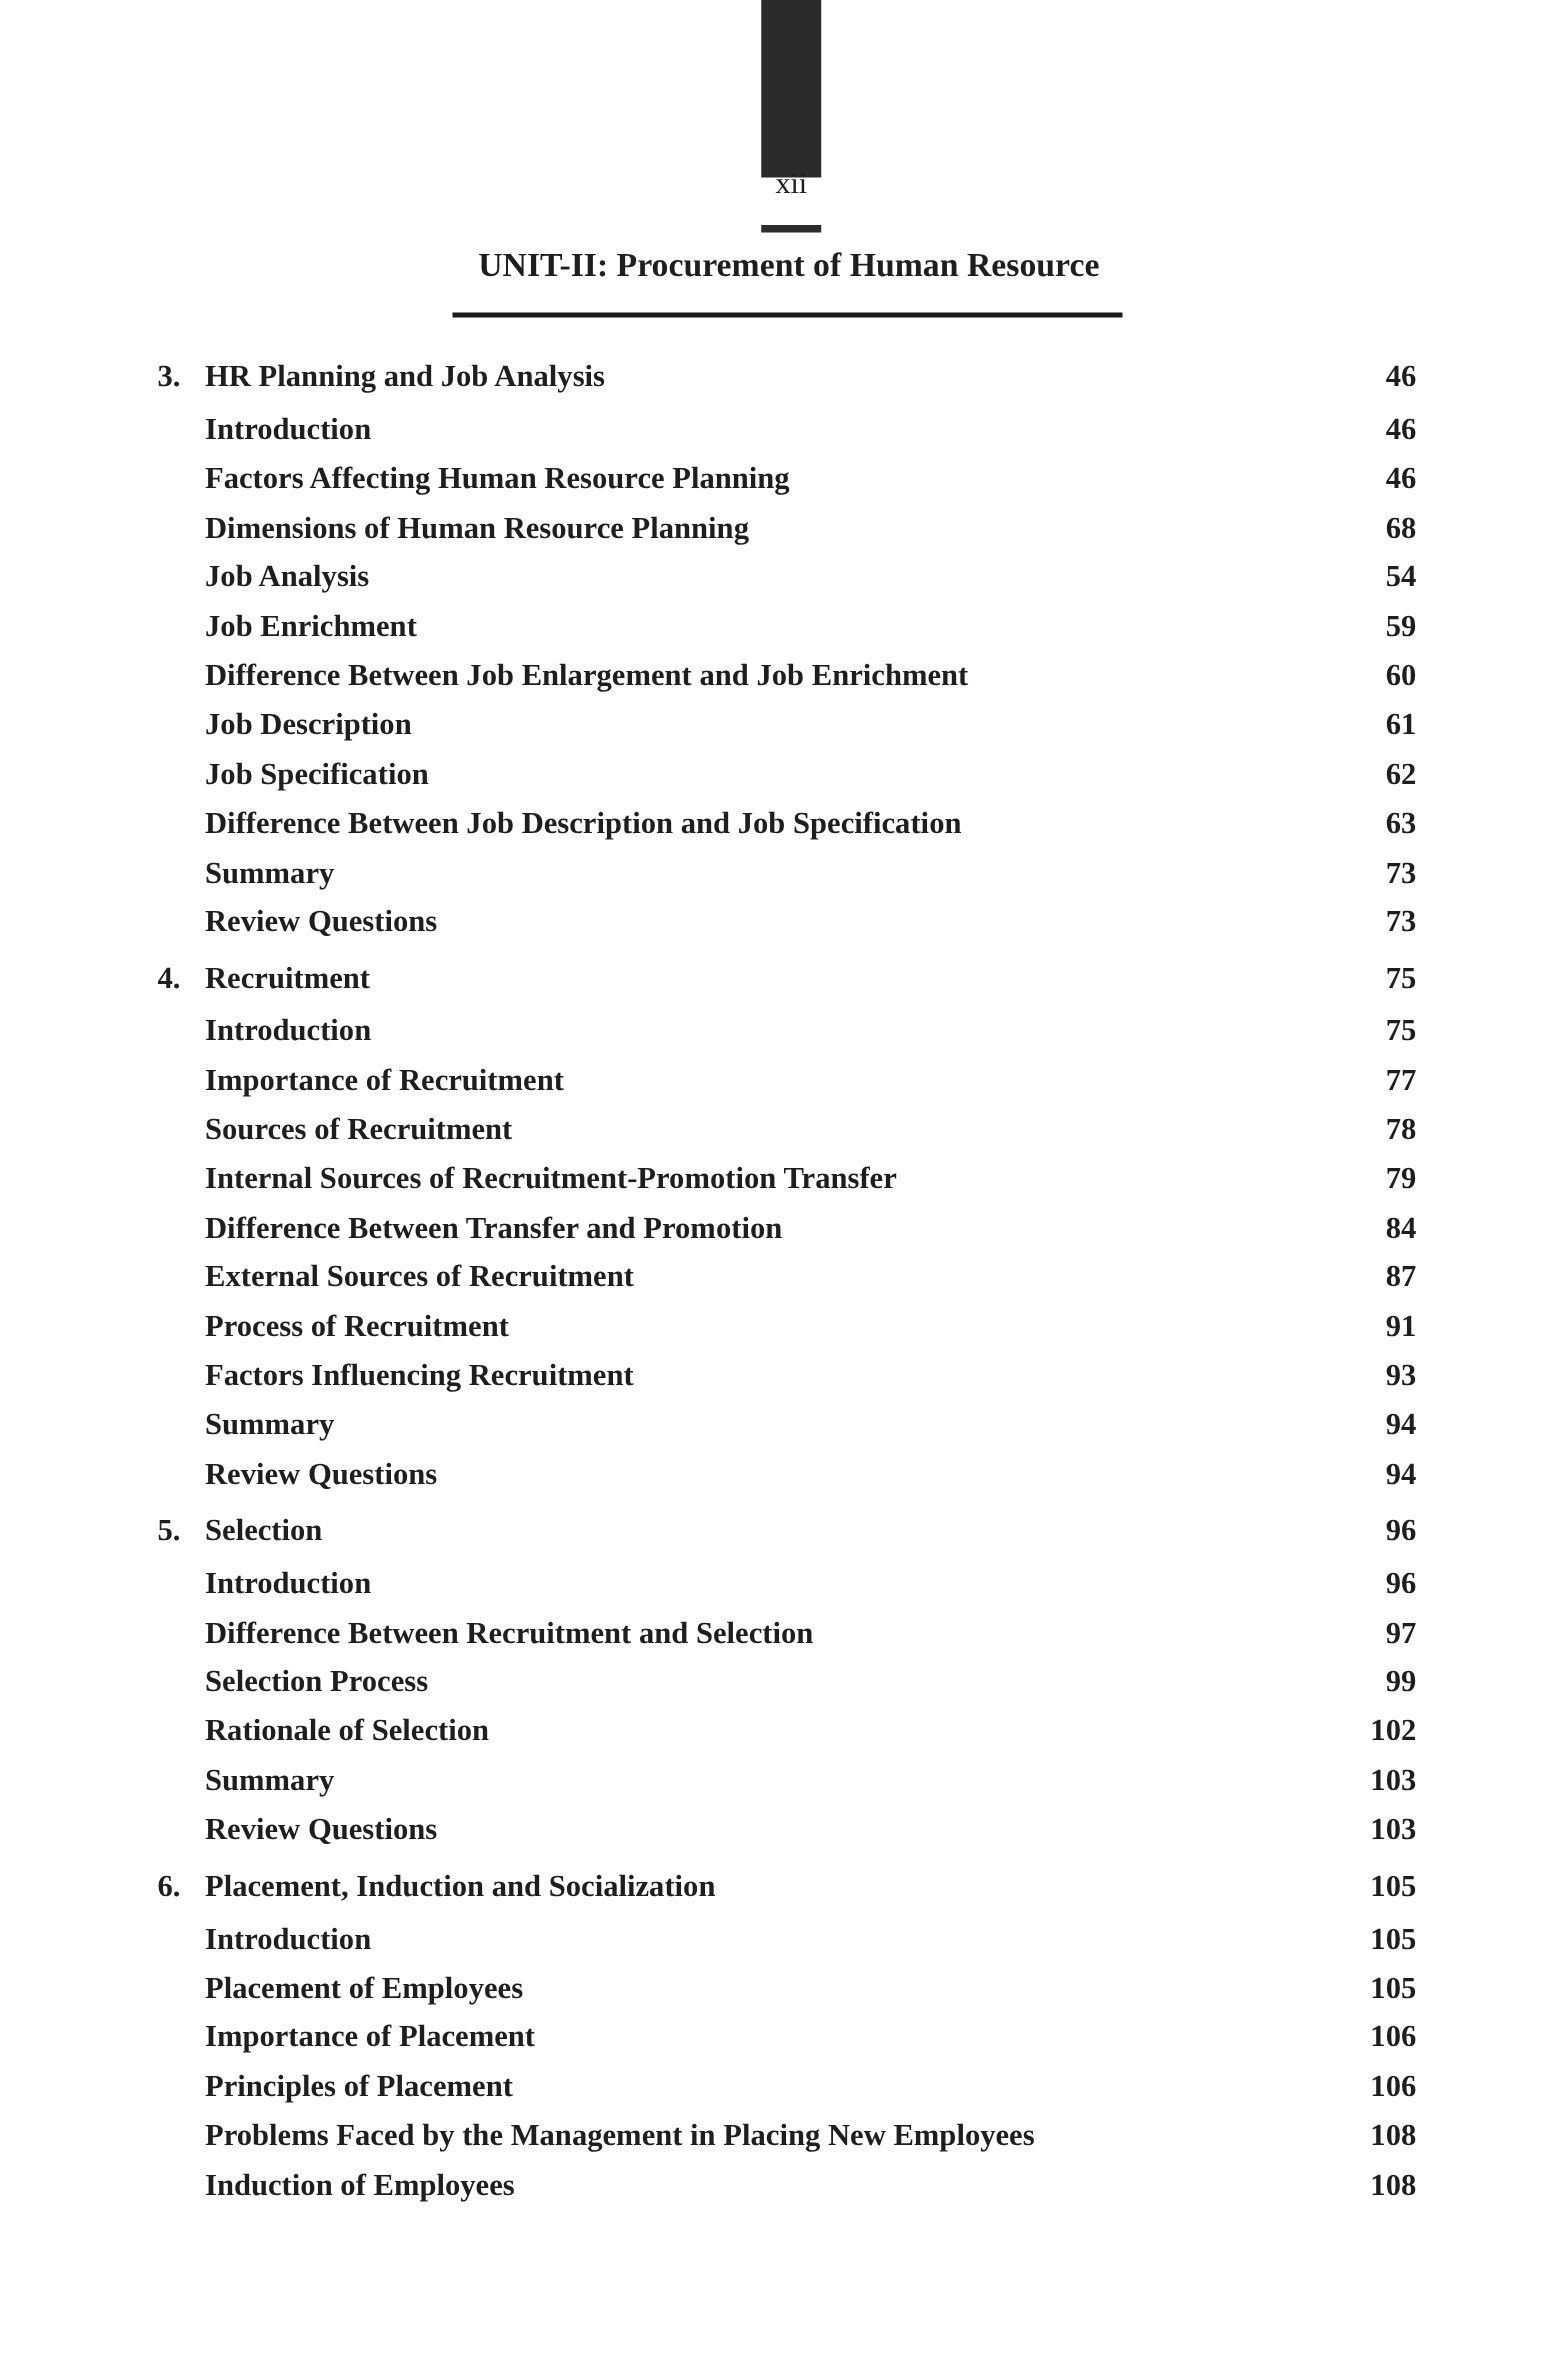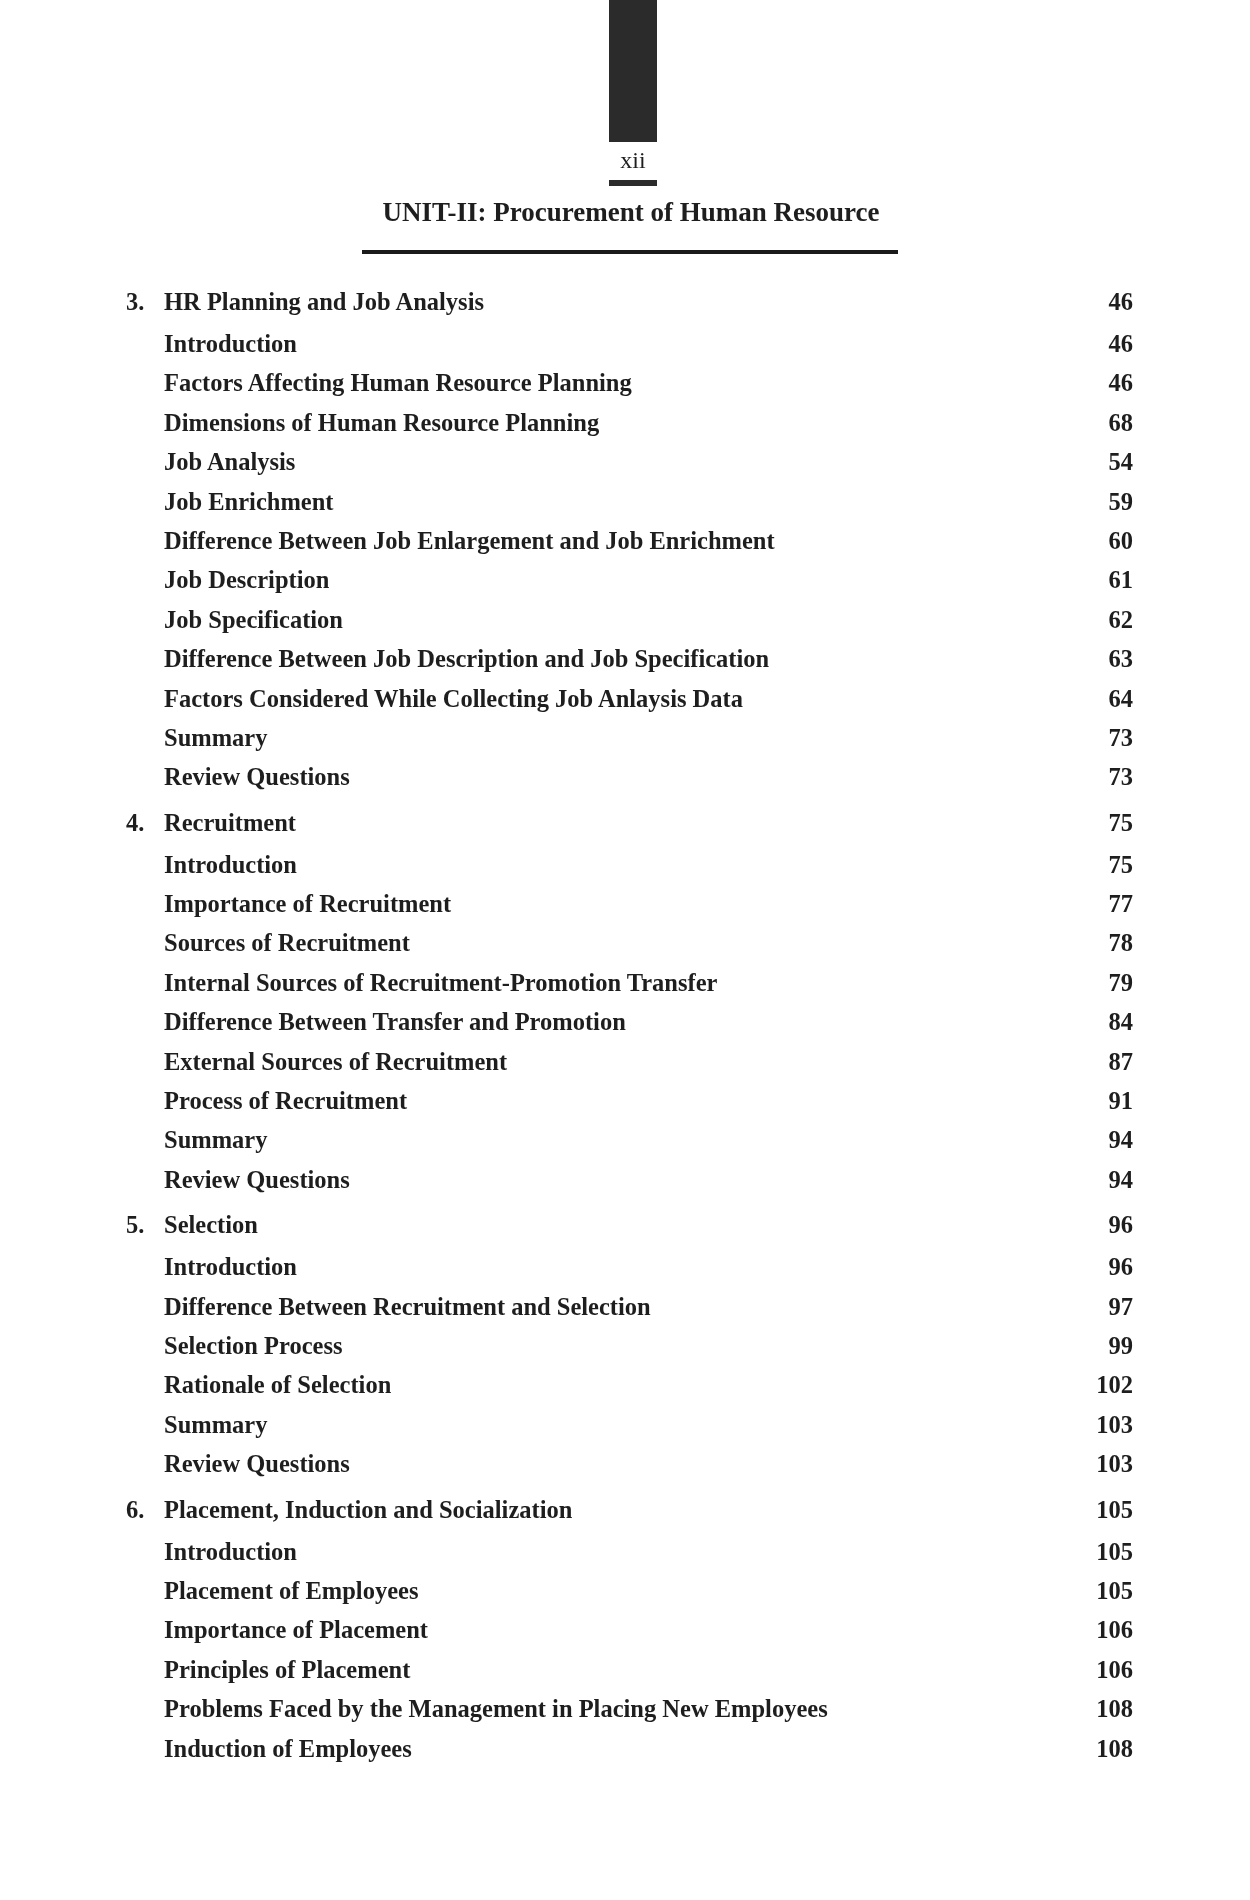--- a/index.html
+++ b/index.html
@@ -1,19 +1,19 @@
 <!DOCTYPE html>
 <html><head>
 <meta charset="utf-8">
 <style>
   html,body{margin:0;padding:0;background:#fff;}
   body{width:1250px;height:1900px;position:relative;overflow:hidden;
        font-family:"Liberation Serif","DejaVu Serif",serif;color:#1e1e1e;}
   .tab-bar{position:absolute;left:609px;top:0;width:48px;height:142px;background:#2b2b2b;}
-  .folio{position:absolute;left:583px;width:100px;top:146px;text-align:center;font-size:24px;line-height:28px;}
+  .folio{position:absolute;left:583px;width:100px;top:133px;text-align:center;font-size:24px;line-height:28px;}
   .folio-rule{position:absolute;left:609px;top:180px;width:48px;height:6px;background:#2b2b2b;}
   .unit-title{position:absolute;left:0;width:1262px;top:196px;text-align:center;font-size:27px;font-weight:bold;line-height:32px;}
   .unit-rule{position:absolute;left:362px;top:250px;width:536px;height:4px;background:#1a1a1a;}
   .toc{position:absolute;left:0;top:280px;width:1250px;}
   .row{position:relative;height:39.4px;line-height:39.4px;font-size:24.5px;font-weight:bold;}
   .row.chapter{font-weight:bold;height:44px;line-height:44px;margin-top:4px;}
   .row.chapter:first-child{margin-top:0;}
   .num{position:absolute;left:126px;}
   .title{position:absolute;left:164px;white-space:nowrap;}
   .page{position:absolute;right:117px;}
@@ -63,24 +63,20 @@
     </div>
     <div class="row">
       <span class="title">Job Specification</span>
       <span class="page">62</span>
     </div>
     <div class="row">
       <span class="title">Difference Between Job Description and Job Specification</span>
       <span class="page">63</span>
     </div>
     <div class="row">
-      <span class="title">Factors Considered While Collecting Job Anlaysis Data</span>
-      <span class="page">64</span>
-    </div>
-    <div class="row">
       <span class="title">Summary</span>
       <span class="page">73</span>
     </div>
     <div class="row">
       <span class="title">Review Questions</span>
       <span class="page">73</span>
     </div>
     <div class="row chapter">
       <span class="num">4.</span>
       <span class="title">Recruitment</span>
@@ -106,20 +102,24 @@
       <span class="title">Difference Between Transfer and Promotion</span>
       <span class="page">84</span>
     </div>
     <div class="row">
       <span class="title">External Sources of Recruitment</span>
       <span class="page">87</span>
     </div>
     <div class="row">
       <span class="title">Process of Recruitment</span>
       <span class="page">91</span>
+    </div>
+    <div class="row">
+      <span class="title">Factors Influencing Recruitment</span>
+      <span class="page">93</span>
     </div>
     <div class="row">
       <span class="title">Summary</span>
       <span class="page">94</span>
     </div>
     <div class="row">
       <span class="title">Review Questions</span>
       <span class="page">94</span>
     </div>
     <div class="row chapter">

